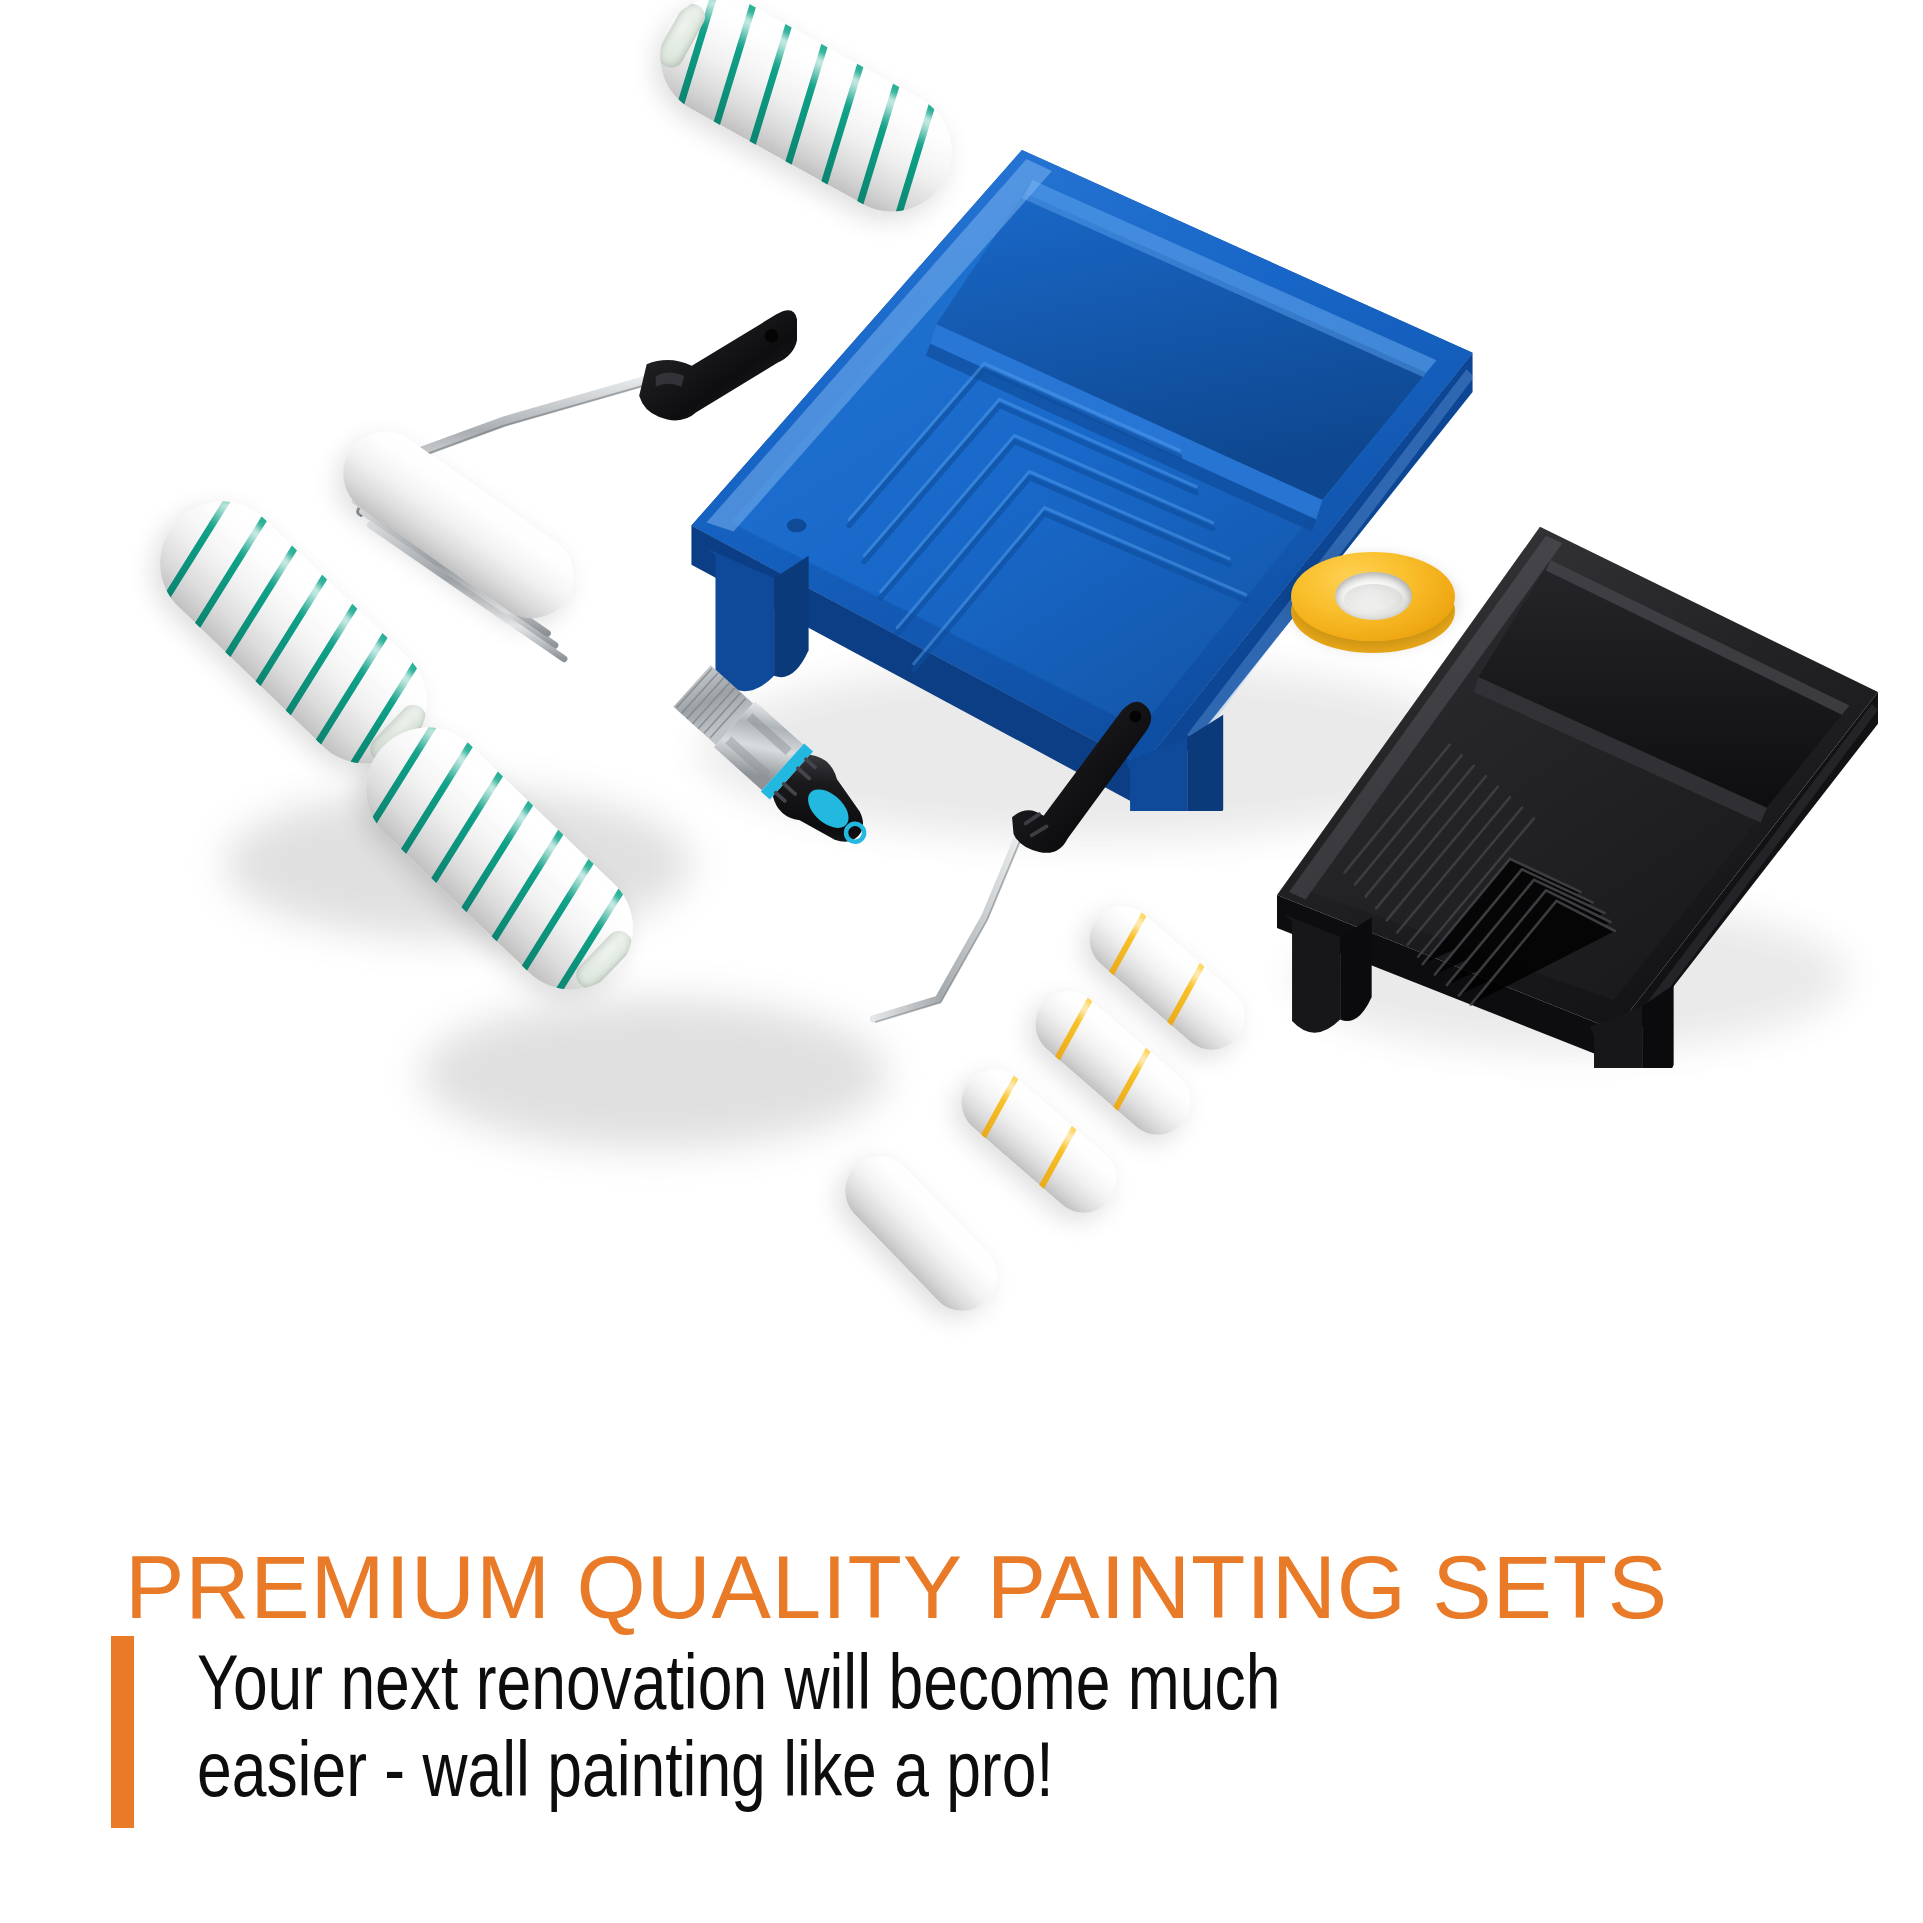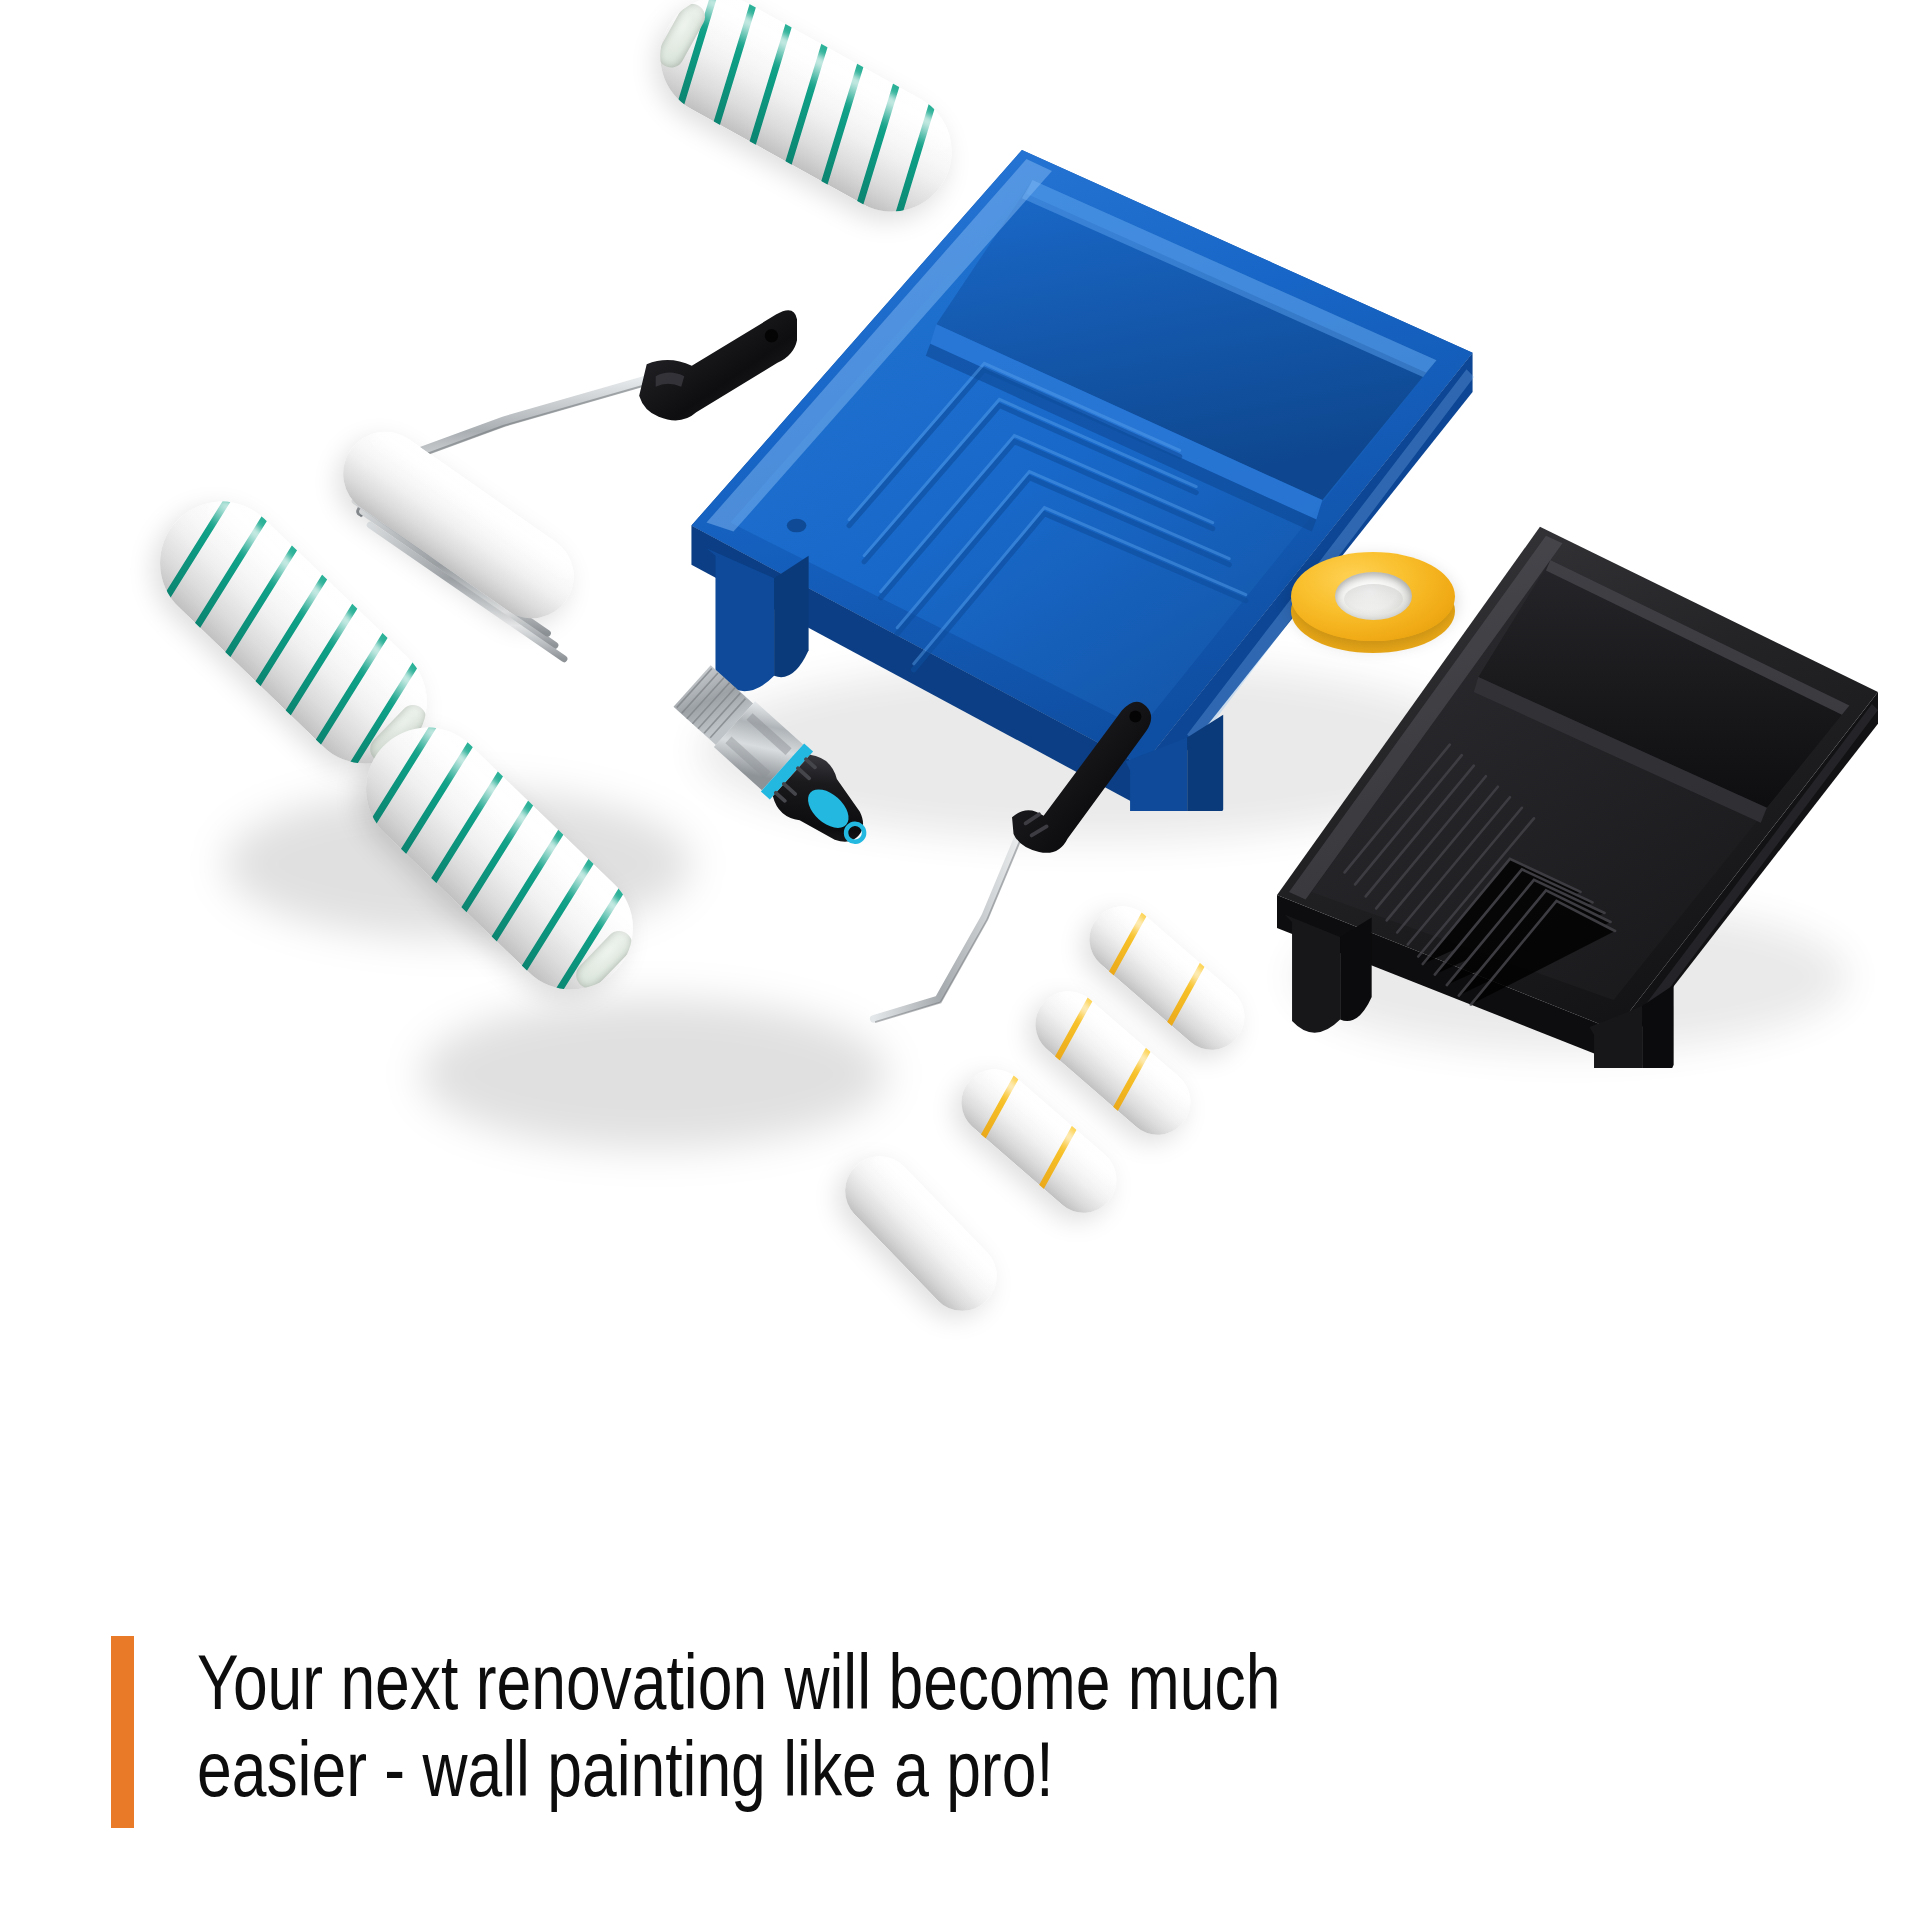--- a/index.html
+++ b/index.html
@@ -477,20 +477,21 @@
   </div>
 
   <div class="obj sleeve" style="left:827px;top:1199px;width:188px;height:69px;transform:rotate(46deg);transform-origin:center;">
     <div class="hilite"></div>
   </div>
 
 </div>
 
 <div id="text-area">
 
+  <div id="headline">PREMIUM QUALITY PAINTING SETS</div>
 
   <div id="accent-bar"></div>
 
   <div id="subhead">
     <div>Your next renovation will become much</div>
     <div>easier - wall painting like a pro!</div>
   </div>
 
 </div>
 

